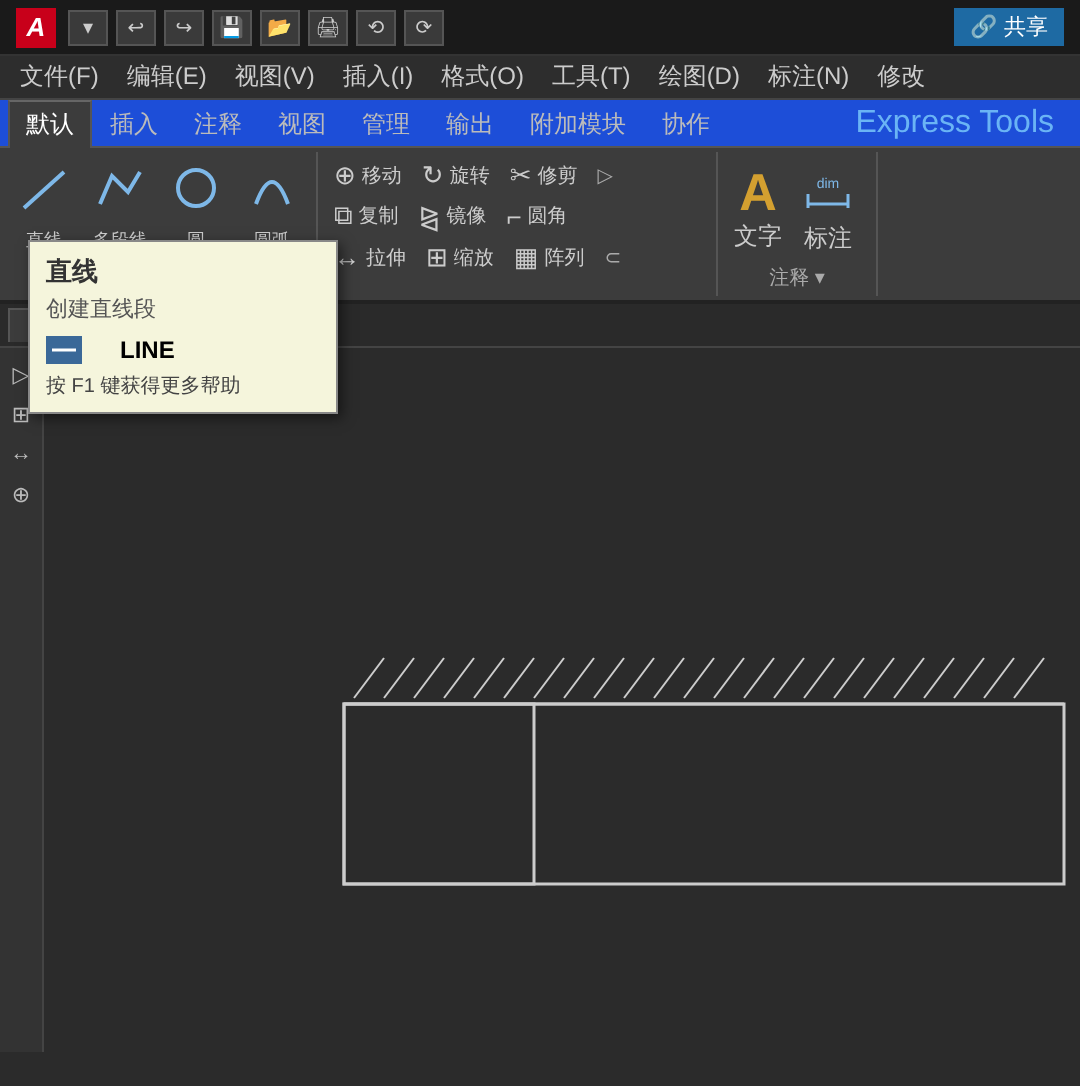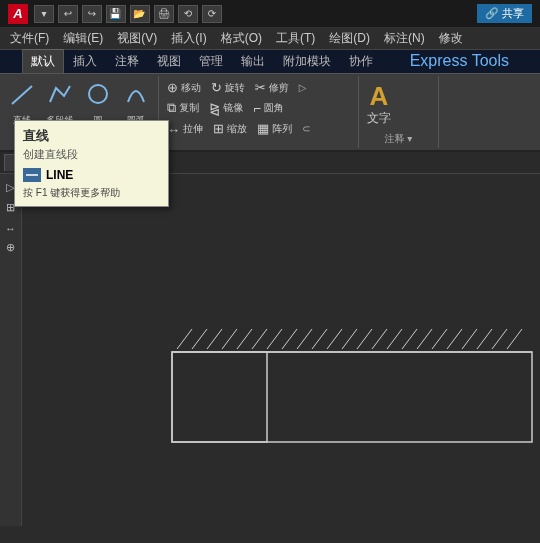--- a/index.html
+++ b/index.html
@@ -79,24 +79,24 @@
       padding: 2px 6px;
       font-size: 12px;
       color: #ccc;
       cursor: pointer;
       white-space: nowrap;
     }
 
     
     #ribbon-tabs {
       height: 24px;
-      background: #0f172a;
-      display: flex;
-      align-items: flex-end;
-      padding: 0 22px;
+      background: #1d4ed8;
+      display: flex;
+      align-items: center;
+      padding: 0 4px;
       border-bottom: 1px solid #555;
     }
     .ribbon-tab {
       padding: 3px 8px;
       font-size: 12px;
       color: #bbb;
       cursor: pointer;
       border-top: 1px solid transparent;
       border-left: 1px solid transparent;
       border-right: 1px solid transparent;
@@ -224,21 +224,21 @@
       margin-bottom: 2px;
     }
     .tooltip-desc {
       font-size: 11px;
       color: #555;
       margin-bottom: 6px;
     }
     .tooltip-cmd {
       display: flex;
       align-items: center;
-      gap: 5px;
+      gap: 19px;
       margin-bottom: 4px;
     }
     .tooltip-cmd-icon {
       width: 18px;
       height: 14px;
       background: linear-gradient(to bottom, #6090c0, #3060a0);
       display: flex;
       align-items: center;
       justify-content: center;
       font-size: 8px;
@@ -476,20 +476,31 @@
         <div class="ribbon-small-btn" style="color:#aaa;">⊂</div>
       </div>
     </div>
   </div>
 
   <div class="ribbon-group" style="min-width:80px;">
     <div class="ribbon-tools">
       <div class="ribbon-btn">
         <div class="btn-icon" style="color:#d4a030; font-size:26px; font-weight:bold;">A</div>
         <div class="btn-label">文字</div>
+      </div>
+      <div class="ribbon-btn" style="height:52px; width:34px;">
+        <div class="btn-icon">
+          <svg width="24" height="24" viewBox="0 0 24 24">
+            <line x1="2" y1="20" x2="22" y2="20" stroke="#7eb8e8" stroke-width="1.5"></line>
+            <line x1="2" y1="15" x2="2" y2="22" stroke="#7eb8e8" stroke-width="1.5"></line>
+            <line x1="22" y1="15" x2="22" y2="22" stroke="#7eb8e8" stroke-width="1.5"></line>
+            <text x="12" y="12" fill="#7eb8e8" font-size="7" text-anchor="middle">dim</text>
+          </svg>
+        </div>
+        <div class="btn-label">标注</div>
       </div>
     </div>
     <div class="ribbon-group-label">注释 ▾</div>
   </div>
 
 </div>
 
 <div id="tooltip-popup">
   <div class="tooltip-title">直线</div>
   <div class="tooltip-desc">创建直线段</div>

